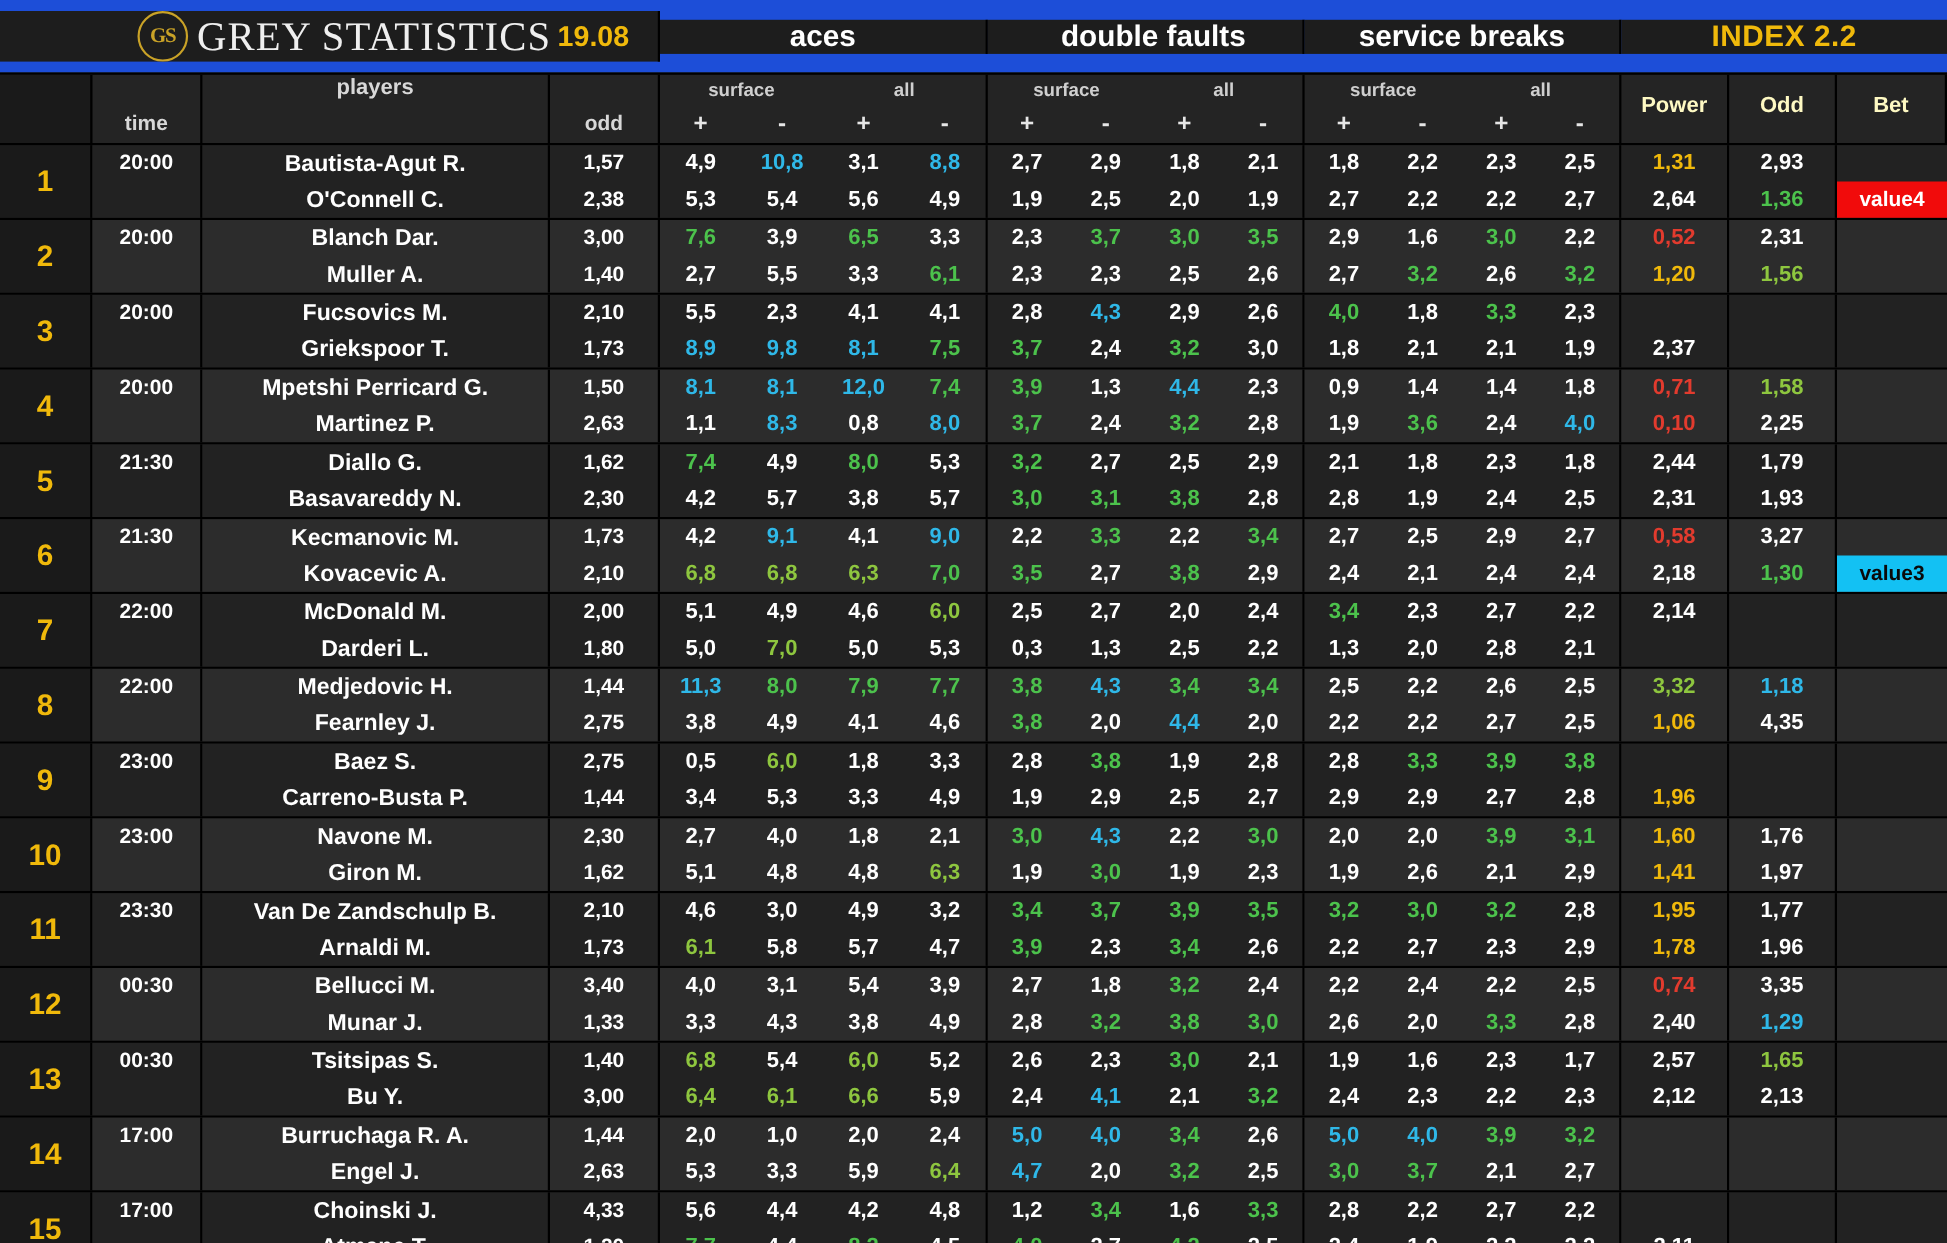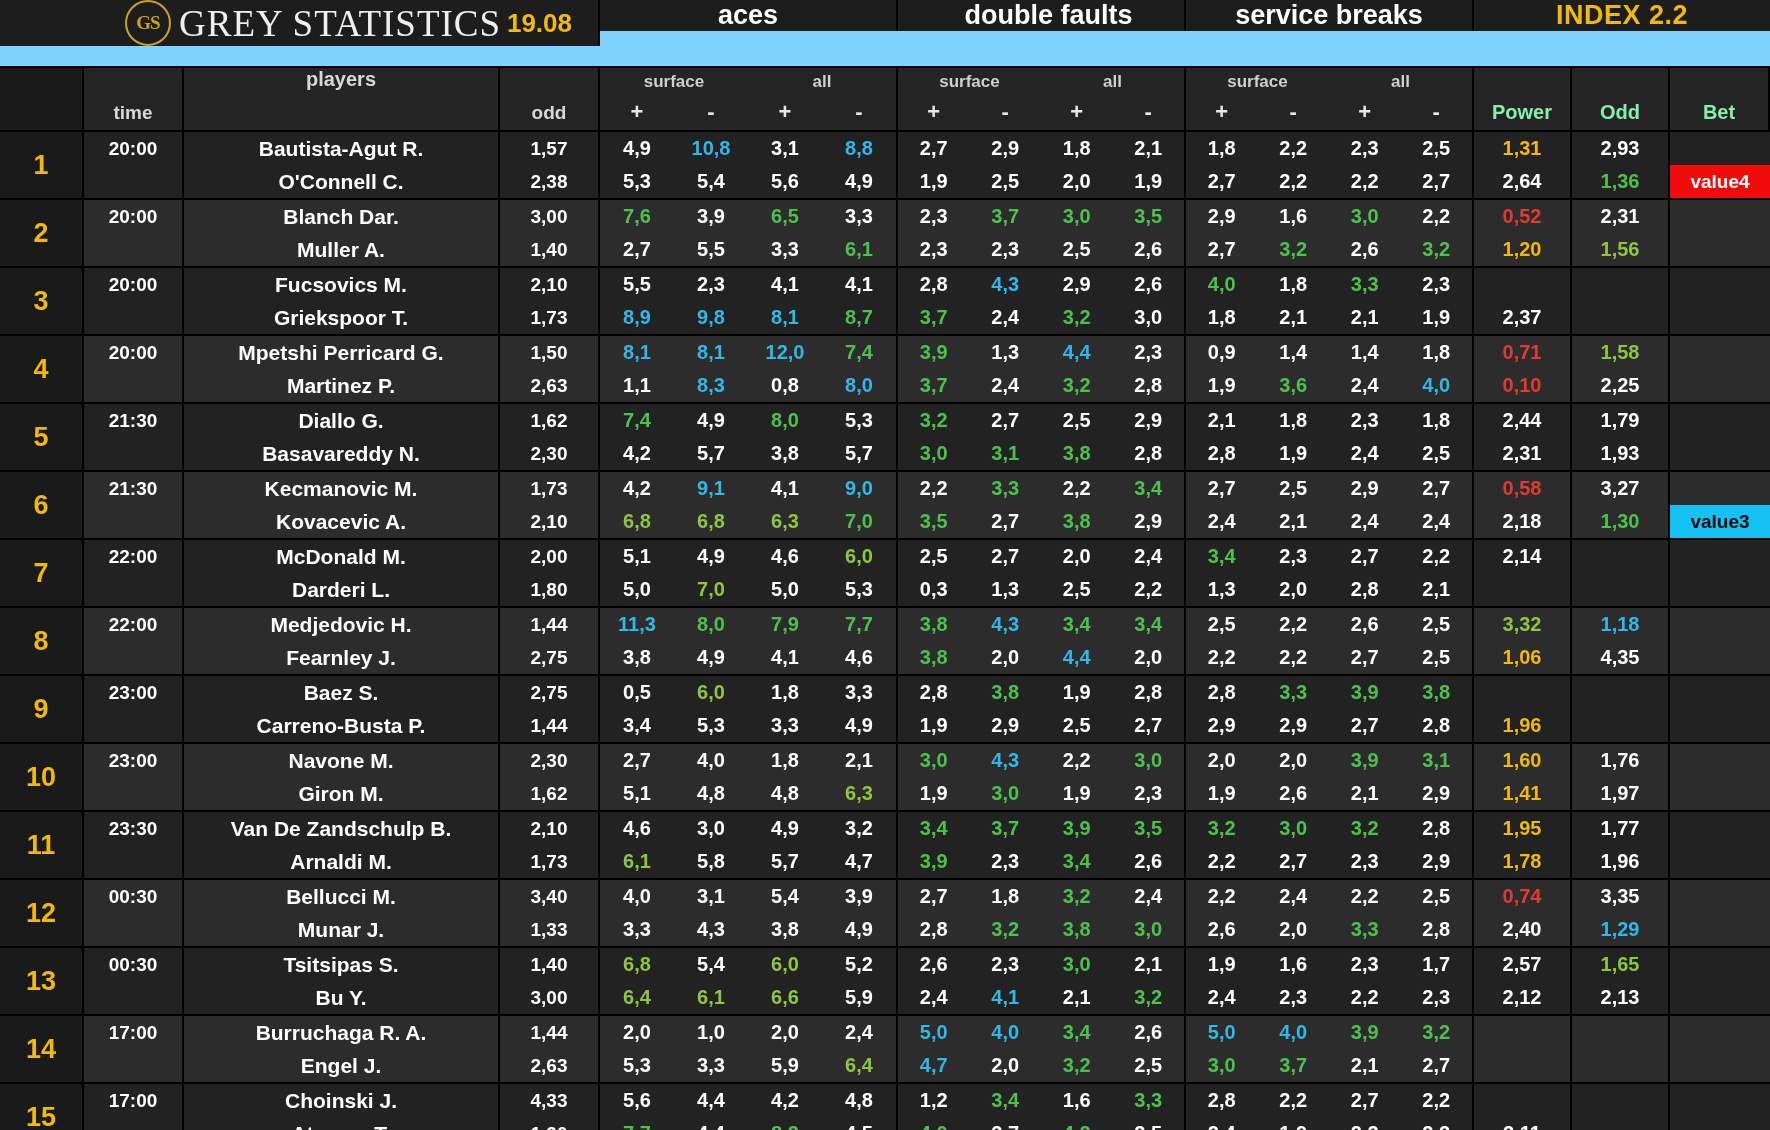--- a/index.html
+++ b/index.html
@@ -12,23 +12,23 @@
     width: 1770px;
     height: 1130px;
     background: #161616;
     position: relative;
     overflow: hidden;
   }
 
   
   .topbar {
     height: 66px;
-    background: #7dd3fc;
+    background: #1d4ed8;
     display: flex;
-    align-items: flex-start;
+    align-items: center;
   }
   .brandcell {
     width: 600px;
     display: flex;
     align-items: center;
     background: #1d1d1d;
     border-right: 2px solid #000;
     box-sizing: border-box;
   }
   .logo-circle {
@@ -126,24 +126,24 @@
   .halfgrp .signs span {
     width: 50%;
     text-align: center;
     color: #e6e6e6;
     font-size: 22px;
     font-weight: bold;
   }
   .idxgrp { width: 296px; display: flex; }
   .idxgrp .ih {
     display: flex; align-items: flex-end; justify-content: center;
-    color: #86efac; font-size: 20px; font-weight: bold;
+    color: #fef9c3; font-size: 20px; font-weight: bold;
     box-sizing: border-box;
     border-right: 2px solid #000;
-    padding-bottom: 6px;
+    padding-bottom: 22px;
   }
   .ih-power { width: 98px; }
   .ih-odd { width: 98px; }
   .ih-bet { width: 100px; border-right: none; }
 
   
   .rowpair { display: flex; height: 66px; border-top: 2px solid #000; }
   .rowpair.alt .c { background: #2c2c2c; }
   .rowpair .c { background: #222222; }
   .cell {
@@ -497,21 +497,21 @@
           <div class="statrow">
             <span class="c-white">5,5</span>
             <span class="c-white">2,3</span>
             <span class="c-white">4,1</span>
             <span class="c-white">4,1</span>
           </div>
           <div class="statrow">
             <span class="c-blue">8,9</span>
             <span class="c-blue">9,8</span>
             <span class="c-blue">8,1</span>
-            <span class="c-green">8,7</span>
+            <span class="c-green">7,5</span>
           </div>
         </div>
         <div class="cell c statcell df">
           <div class="statrow">
             <span class="c-white">2,8</span>
             <span class="c-blue">4,3</span>
             <span class="c-white">2,9</span>
             <span class="c-white">2,6</span>
           </div>
           <div class="statrow">

